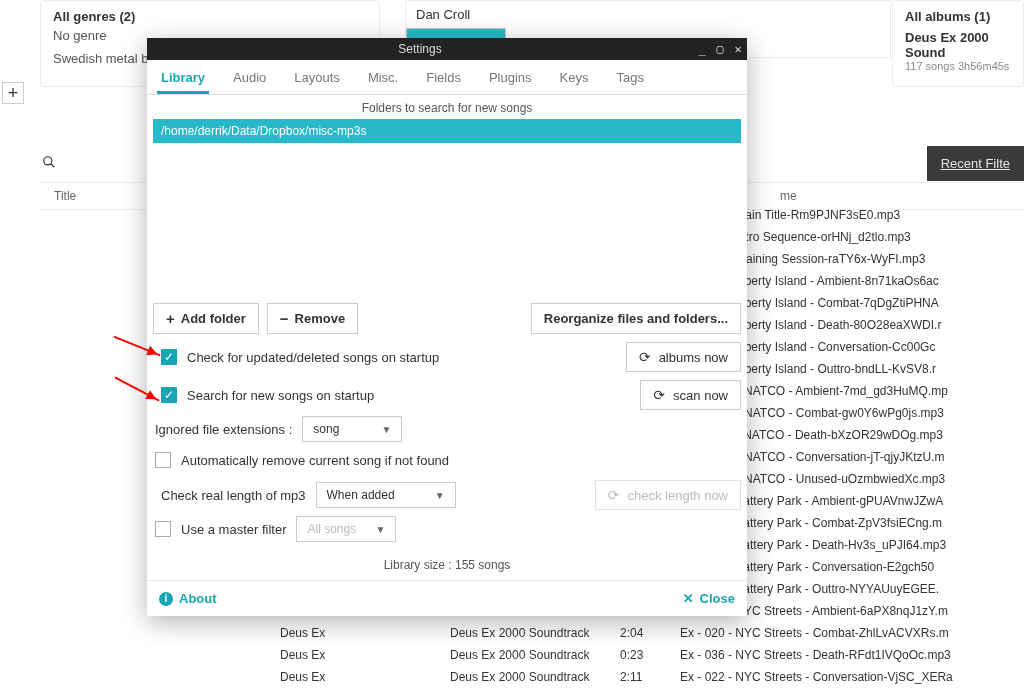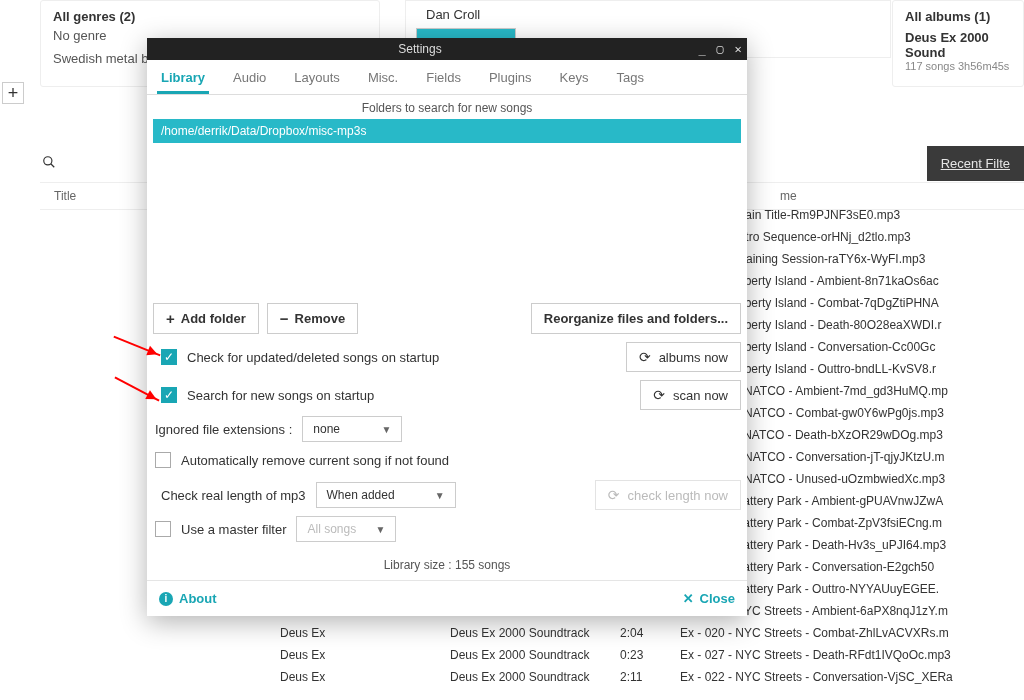--- a/index.html
+++ b/index.html
@@ -9,21 +9,21 @@
   .back { position:absolute; inset:0; }
 
   .back-top { display:flex; gap:15px; padding:0 0 0 40px; }
   .panel { border:1px solid #eee; border-radius:3px; padding:8px 12px 14px; font-size:13px; }
   .panel.genres { width:340px; }
   .panel.albums { margin-left:auto; width:132px; }
   .panel strong { font-weight:700; display:block; }
   .panel .row  { padding:4px 0; color:#555; cursor:pointer; }
   .panel .meta { font-size:11px; color:#888; }
 
-  .artist-box { position:absolute; left:405px; top:0; width:486px; border:1px solid #eee;padding-left:10px; }
+  .artist-box { position:absolute; left:405px; top:0; width:486px; border:1px solid #eee; }
   .artist-box .r { padding:6px 10px; font-size:13px; }
   .artist-box .r.sel { background:#28b9c8; color:#fff; }
 
   .plus-btn { position:absolute; left:2px; top:82px; width:22px; height:22px; border:1px solid #ccc; text-align:center; line-height:20px; font-size:18px; cursor:pointer; color:#333; }
 
   .searchbar { position:absolute; left:35px; top:146px; right:0; display:flex; align-items:center; }
   .searchbar .mag { width:28px; text-align:center; color:#444; font-size:14px;}
   .recent-btn { margin-left:auto; background:#3a3a3a; color:#e5e5e5; padding:10px 14px; font-size:13px;text-decoration:underline; }
 
   .cols-header { position:absolute; left:40px; top:182px; right:0; display:flex; font-size:12px; color:#666; border-top:1px solid #eee; border-bottom:1px solid #eee; padding:6px 0;}
@@ -239,21 +239,21 @@
       <div class="tr">
         <span>Deus Ex</span>
         <span>Deus Ex 2000 Soundtrack</span>
         <span>2:04</span>
         <span>Ex - 020 - NYC Streets - Combat-ZhlLvACVXRs.m</span>
       </div>
       <div class="tr">
         <span>Deus Ex</span>
         <span>Deus Ex 2000 Soundtrack</span>
         <span>0:23</span>
-        <span>Ex - 027 - NYC Streets - Death-RFdt1IVQoOc.mp3</span>
+        <span>Ex - 036 - NYC Streets - Death-RFdt1IVQoOc.mp3</span>
       </div>
       <div class="tr">
         <span>Deus Ex</span>
         <span>Deus Ex 2000 Soundtrack</span>
         <span>2:11</span>
         <span>Ex - 022 - NYC Streets - Conversation-VjSC_XERa</span>
       </div>
     </div>
 </div>
 
@@ -311,21 +311,21 @@
     </div>
     <div class="smallbtn">
         <span class="refresh"></span>
         <span>scan now</span>
       </div>
   </div>
 
   <div class="field-row">
     <span>Ignored file extensions :</span>
     <span class="sel">
-        <span>none</span>
+        <span>song</span>
         <span class="caret">▼</span>
       </span>
   </div>
 
   <div class="opt" style="padding:4px 8px;">
     <span class="chk off"></span>
     <span>Automatically remove current song if not found</span>
   </div>
 
   <div class="optline">

